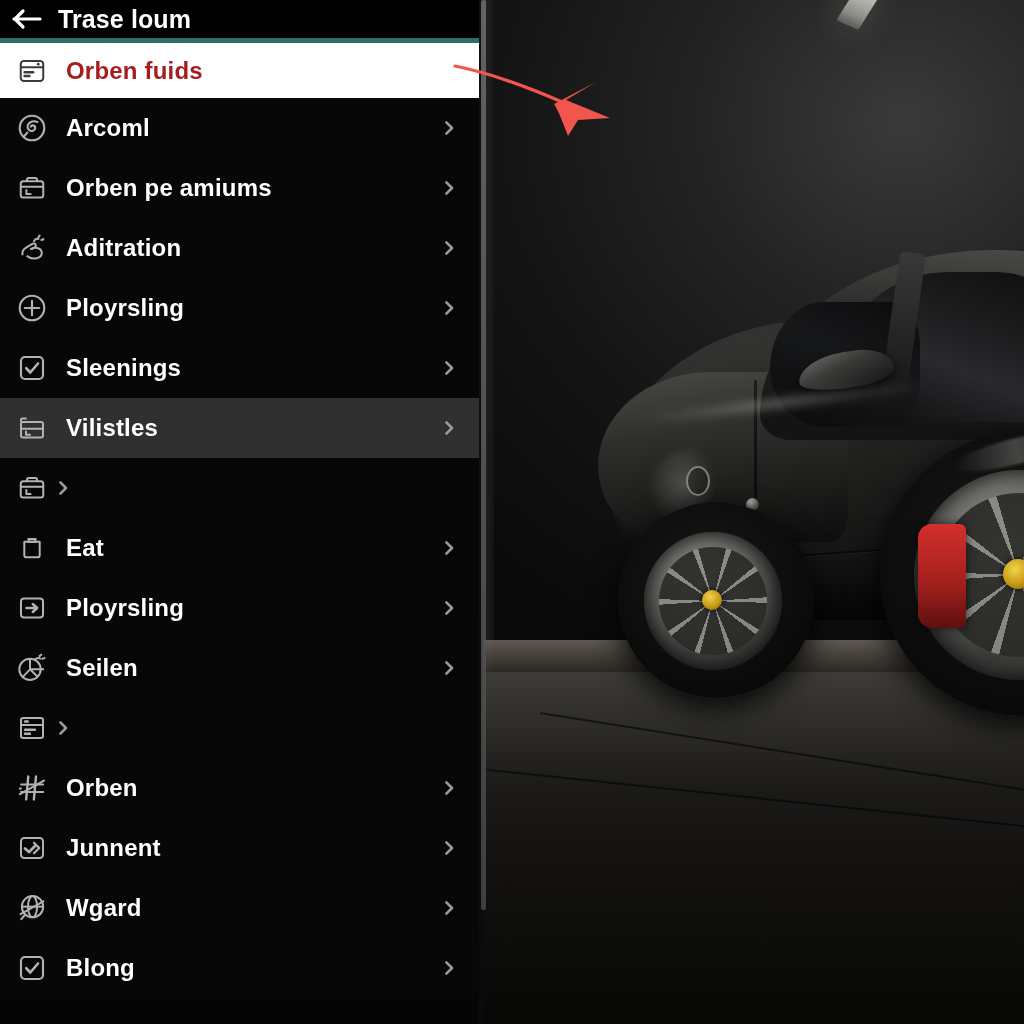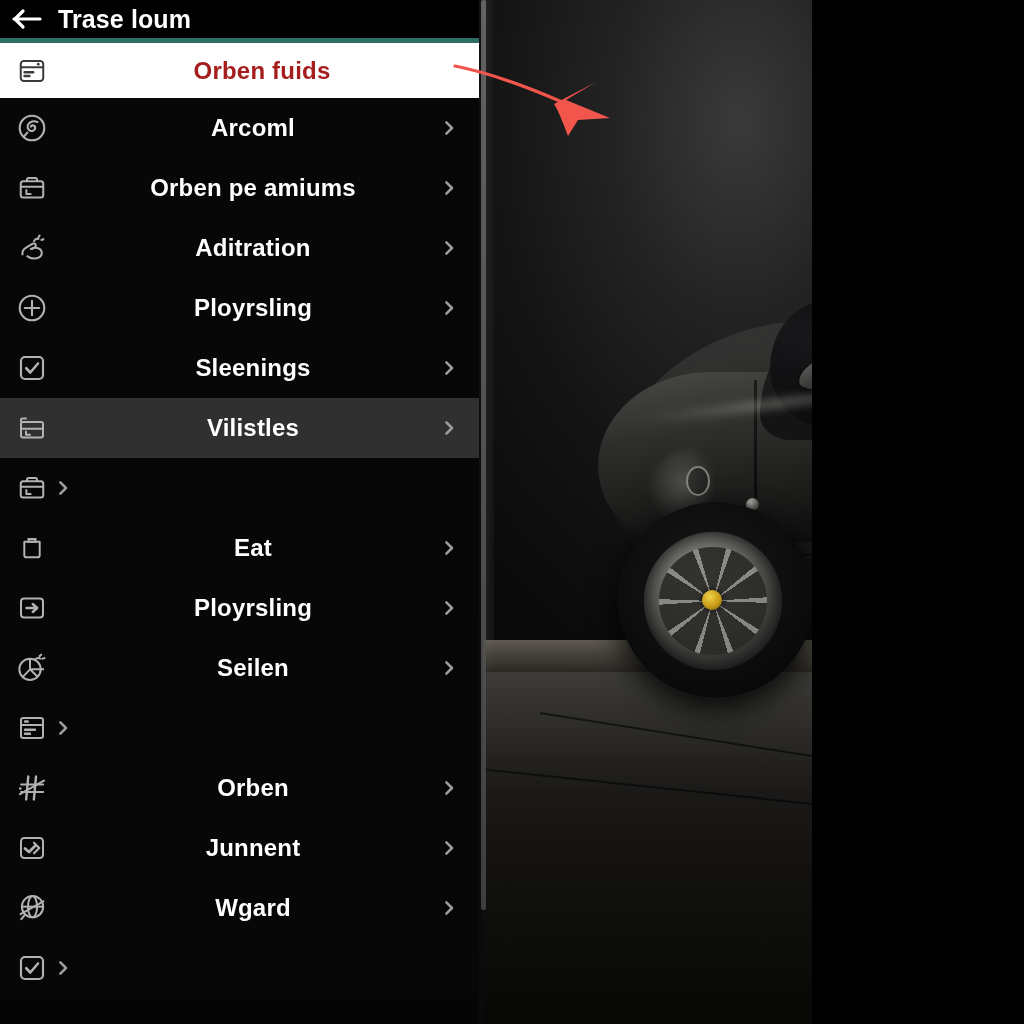--- a/index.html
+++ b/index.html
@@ -8,21 +8,21 @@
   html, body {
     width: 1024px;
     height: 1024px;
     overflow: hidden;
     background: #000;
     font-family: "Liberation Sans", "DejaVu Sans", sans-serif;
   }
 
   #app {
     position: relative;
-    width: 812px;
+    width: 1024px;
     height: 1024px;
     background: #f9a8d4;
   }
 
   
   .photo {
     position: absolute;
     inset: 0;
     overflow: hidden;
     background: #000;
@@ -294,21 +294,21 @@
   .back-arrow svg { display: block; }
   .header-title {
     color: #ffffff;
     font-size: 25px;
     font-weight: bold;
     letter-spacing: .1px;
     white-space: nowrap;
   }
 
   
-  .menu { position: relative; text-align: center; }
+  .menu { position: relative; }
 
   .menu-row {
     position: relative;
     display: flex;
     align-items: center;
     height: 60px;
     padding-left: 10px;
     padding-right: 22px;
     cursor: pointer;
     background: #070707;
@@ -644,20 +644,21 @@
             </svg>
           </span>
         </div>
         <div class="menu-row">
           <span class="ico">
             <svg width="30" height="30" viewBox="0 0 24 24" fill="none" stroke="currentColor" stroke-width="1.7">
               <rect x="3.2" y="3.2" width="17.6" height="17.6" rx="3.2"></rect>
               <path d="M7.4 12.2 10.6 15.6 16.8 8.4" stroke-linecap="round" stroke-linejoin="round" stroke-width="2.1"></path>
             </svg>
           </span>
+          <span class="lbl">Blong</span>
           <span class="chev">
             <svg width="18" height="18" viewBox="0 0 24 24" fill="none" stroke="currentColor" stroke-width="3.4" stroke-linecap="round" stroke-linejoin="round">
               <path d="M8.5 4.5 16 12l-7.5 7.5"></path>
             </svg>
           </span>
         </div>
       </div>
   </div>
 
   <div class="panel-edge"></div>

